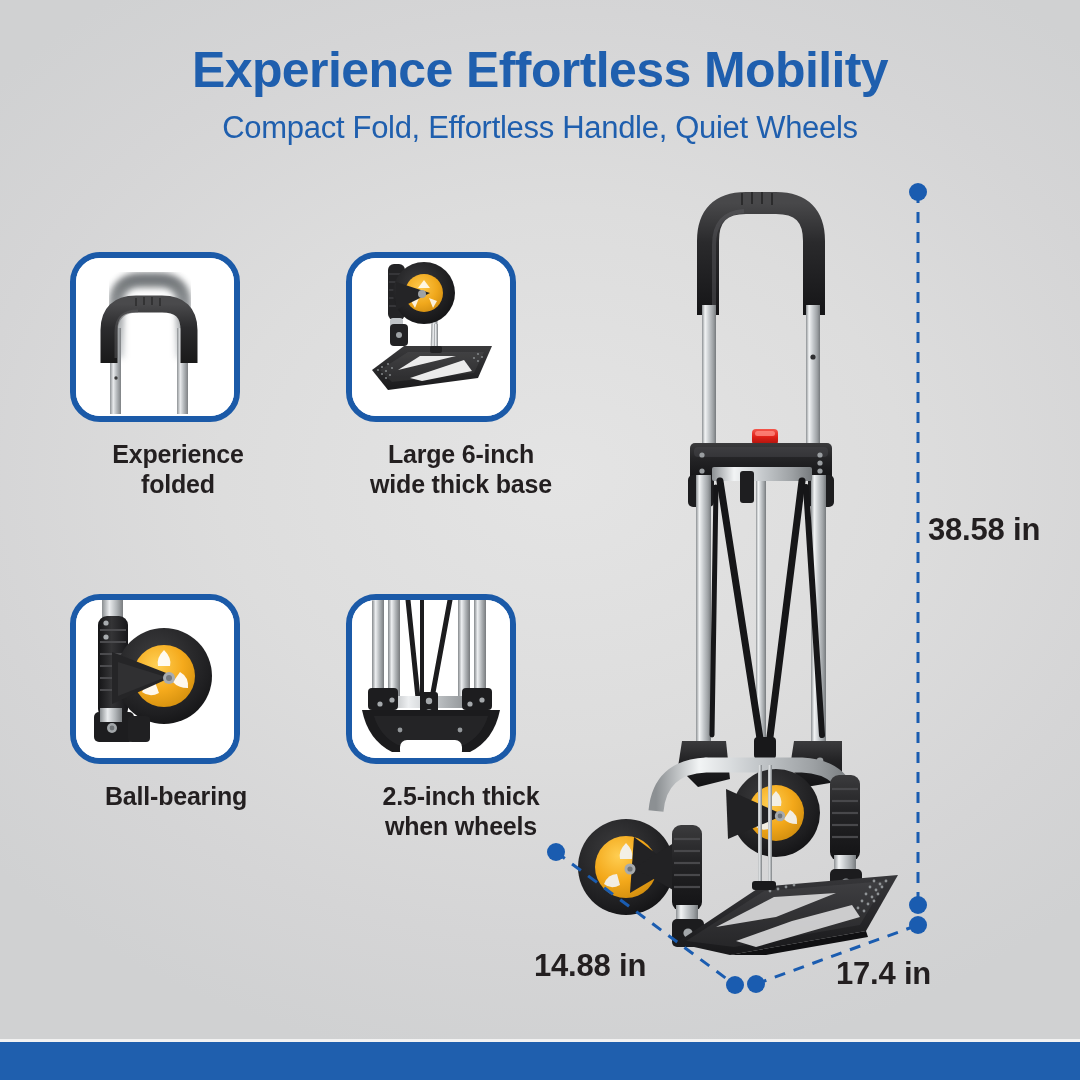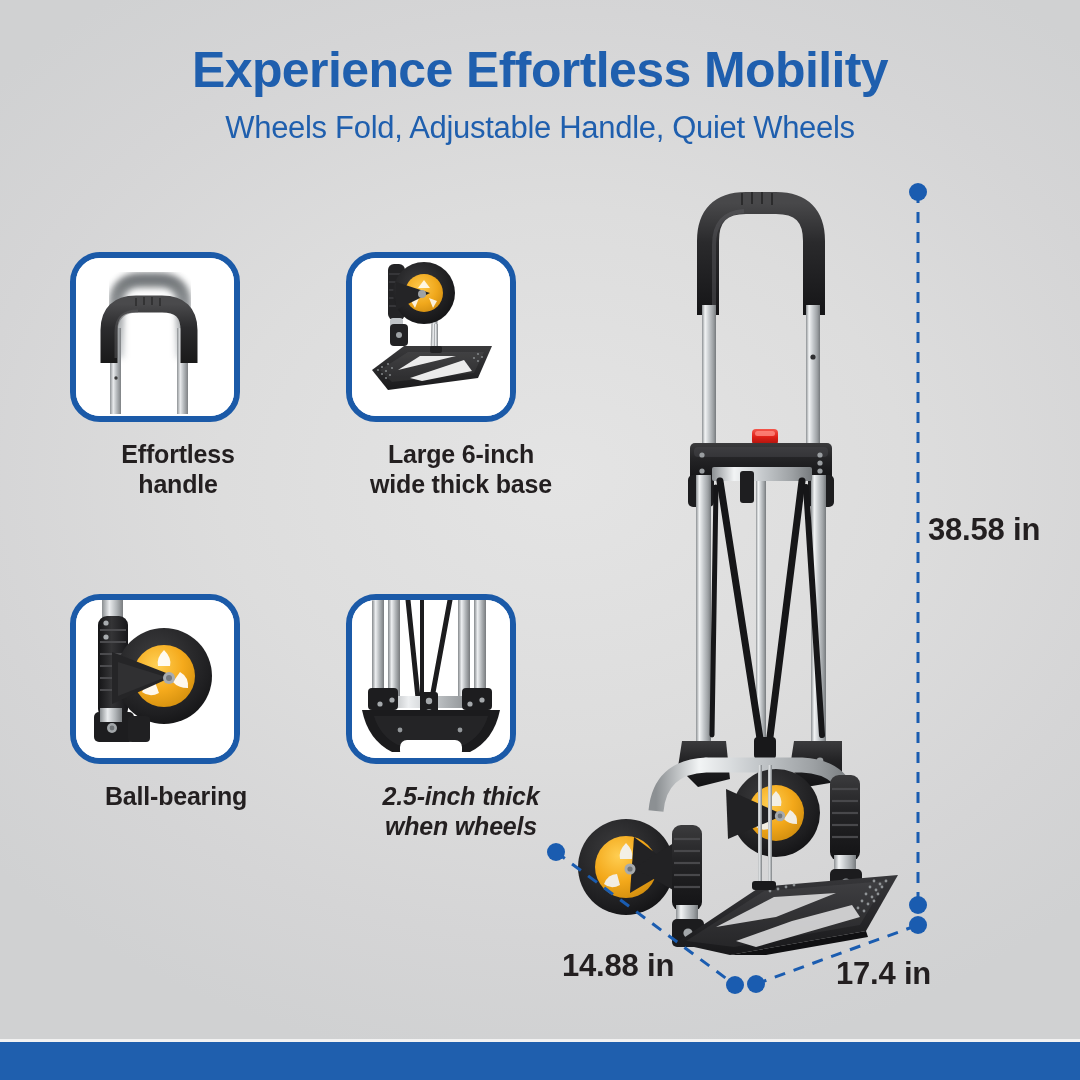--- a/index.html
+++ b/index.html
@@ -25,21 +25,21 @@
   #subtitle {
     text-align:center; color:#1f5fae;
     font-size:31px; font-weight:normal; letter-spacing:-0.3px;
     margin-top:14px; line-height:1.1;
   }
   
   .feature { position:absolute; width:264px; }
   .f1 { left:44px;  top:252px; }
   .f2 { left:322px; top:252px; }
   .f3 { left:44px;  top:594px; }
-  .f4 { left:322px; top:594px;font-style:italic; }
+  .f4 { left:322px; top:594px; }
   .thumb {
     width:170px; height:170px; margin:0 auto;
     border:6px solid #1b5aa8; border-radius:30px;
     background:#ffffff; overflow:hidden; position:relative;
   }
   .f2 .thumb, .f4 .thumb { margin-left:24px; }
   .f1 .thumb, .f3 .thumb { margin-left:26px; }
   .thumb svg { position:absolute; left:0; top:0; }
   .flabel {
     text-align:center; color:#231f20;
@@ -51,40 +51,40 @@
   
   #hero { position:absolute; left:530px; top:175px; width:420px; height:780px; }
   
   #dims { position:absolute; left:0; top:0; width:1080px; height:1080px; pointer-events:none; }
   .dimlabel {
     position:absolute; color:#231f20;
     font-size:31px; font-weight:bold; white-space:nowrap;
     letter-spacing:-0.2px;
   }
   #dim-h { left:928px; top:512px; }
-  #dim-w { left:534px; top:948px;margin-left:28px; }
+  #dim-w { left:534px; top:948px; }
   #dim-d { left:836px; top:956px; }
   
   #footer {
     position:absolute; left:0; bottom:0; width:1080px; height:38px;
     background:#1f5fae;
   }
   #footer-edge {
     position:absolute; left:0; bottom:38px; width:1080px; height:3px;
     background:#f2f2f2;
   }
 </style>
 </head>
 <body>
 
 <div id="stage">
 
   <div id="header">
     <div id="title">Experience Effortless Mobility</div>
-    <div id="subtitle">Wheels Fold, Adjustable Handle, Quiet Wheels</div>
+    <div id="subtitle">Compact Fold, Effortless Handle, Quiet Wheels</div>
   </div>
 
   <div class="feature f1">
     <div class="thumb">
       <svg width="158" height="158" viewBox="0 0 158 158">
         <defs>
           <linearGradient id="alu1" x1="0" y1="0" x2="1" y2="0">
             <stop offset="0" stop-color="#8e9295"></stop>
               <stop offset="0.3" stop-color="#e8eaec"></stop>
             <stop offset="0.6" stop-color="#b7bbbe"></stop>
@@ -119,22 +119,22 @@
           <line x1="60" y1="40" x2="60" y2="48"></line>
           <line x1="68" y1="39" x2="68" y2="47"></line>
           <line x1="76" y1="39" x2="76" y2="47"></line>
           <line x1="84" y1="40" x2="84" y2="48"></line>
         </g>
 
         <path d="M40 100 L40 74 Q40 53 62 53" fill="none" stroke="#5c5c5e" stroke-width="3" opacity="0.5"></path>
       </svg>
     </div>
     <div class="flabel">
-      <span>Effortless</span><br>
-      <span>handle</span>
+      <span>Experience</span><br>
+      <span>folded</span>
     </div>
   </div>
 
   <div class="feature f2">
     <div class="thumb">
       <svg width="158" height="158" viewBox="0 0 158 158">
         <defs>
           <linearGradient id="alu2" x1="0" y1="0" x2="1" y2="0">
             <stop offset="0" stop-color="#8b8f92"></stop>
               <stop offset="0.35" stop-color="#eceef0"></stop>

